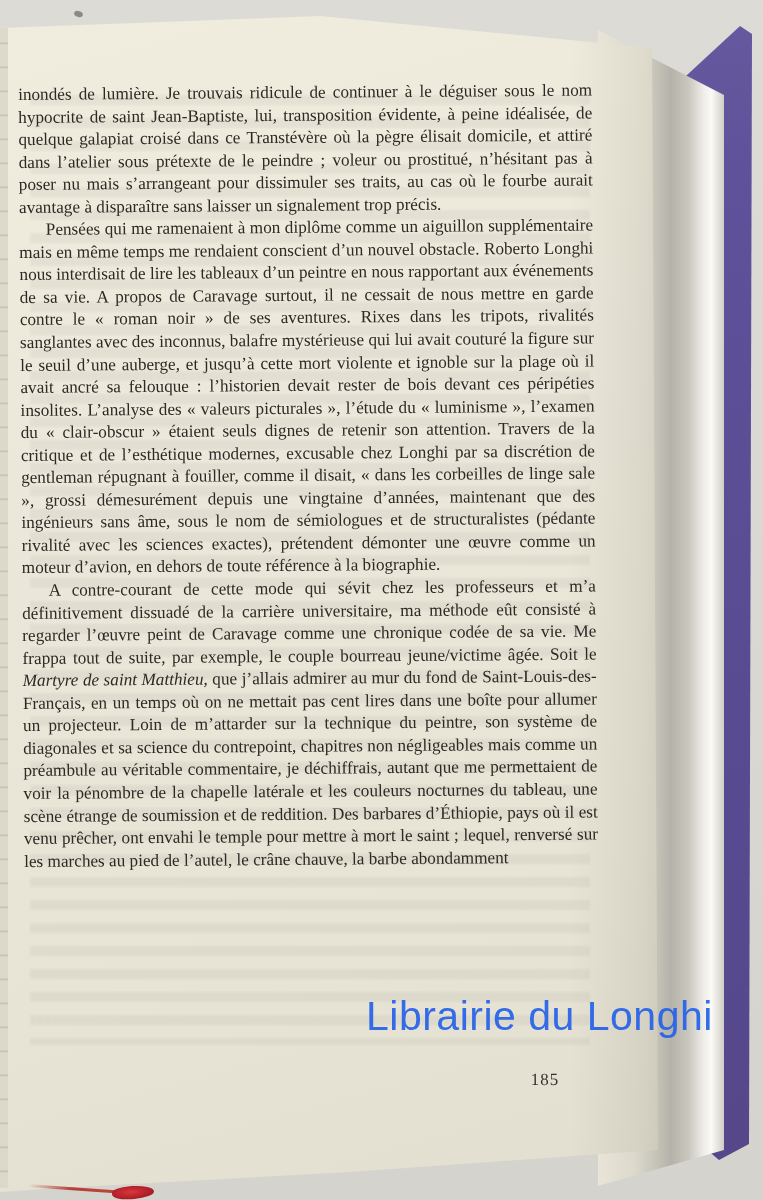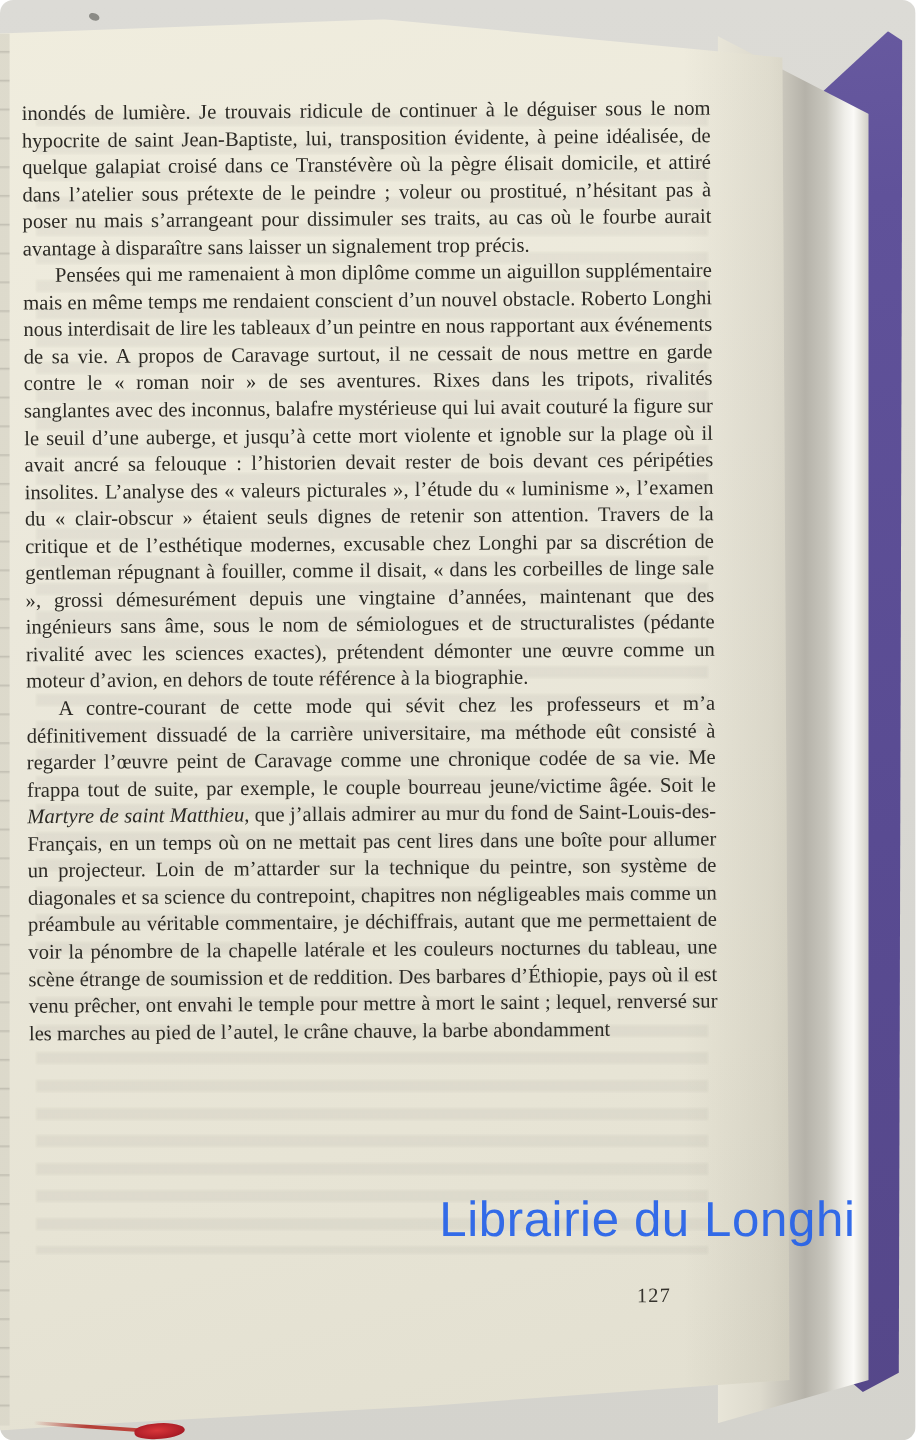--- a/index.html
+++ b/index.html
@@ -2,21 +2,20 @@
 <html><head>
 <meta charset="utf-8">
 <style>
   html,body{margin:0;padding:0;}
   .scene{
     position:relative;
     width:763px;height:1200px;
     overflow:hidden;
     background:linear-gradient(180deg,#dcdbd6 0%,#d8d7d2 55%,#d4d3cd 100%);
     font-family:"Liberation Serif", serif;
-    border-radius:11px;
   }
   
   .cover{
     position:absolute;left:0;top:0;width:763px;height:1200px;
     clip-path:polygon(660px 100px,740px 26px,752px 34px,749px 1144px,719px 1160px,660px 1110px);
     background:linear-gradient(175deg,#6b5da2 0%,#60529a 18%,#594b92 60%,#554789 100%);
   }
   
   .page-stack{
     position:absolute;left:598px;top:0;width:126px;height:1200px;
@@ -104,21 +103,21 @@
   <div class="page">
     <div class="gutter"></div>
     <div class="bleed"></div>
 
     <div class="text-block" id="text-block">
         <p><span>inondés de lumière. Je trouvais ridicule de continuer à le déguiser sous le nom hypocrite de saint Jean-Baptiste, lui, transposition évidente, à peine idéalisée, de quelque galapiat croisé dans ce Transtévère où la pègre élisait domicile, et attiré dans l’atelier sous prétexte de le peindre ; voleur ou prostitué, n’hésitant pas à poser nu mais s’arrangeant pour dissimuler ses traits, au cas où le fourbe aurait avantage à disparaître sans laisser un signalement trop précis.</span></p>
         <p class="indent"><span>Pensées qui me ramenaient à mon diplôme comme un aiguillon supplémentaire mais en même temps me rendaient conscient d’un nouvel obstacle. Roberto Longhi nous interdisait de lire les tableaux d’un peintre en nous rapportant aux événements de sa vie. A propos de Caravage surtout, il ne cessait de nous mettre en garde contre le « roman noir » de ses aventures. Rixes dans les tripots, rivalités sanglantes avec des inconnus, balafre mystérieuse qui lui avait couturé la figure sur le seuil d’une auberge, et jusqu’à cette mort violente et ignoble sur la plage où il avait ancré sa felouque : l’historien devait rester de bois devant ces péripéties insolites. L’analyse des « valeurs picturales », l’étude du « luminisme », l’examen du « clair-obscur » étaient seuls dignes de retenir son attention. Travers de la critique et de l’esthétique modernes, excusable chez Longhi par sa discrétion de gentleman répugnant à fouiller, comme il disait, « dans les corbeilles de linge sale », grossi démesurément depuis une vingtaine d’années, maintenant que des ingénieurs sans âme, sous le nom de sémiologues et de structuralistes (pédante rivalité avec les sciences exactes), prétendent démonter une œuvre comme un moteur d’avion, en dehors de toute référence à la biographie.</span></p>
         <p class="indent"><span>A contre-courant de cette mode qui sévit chez les professeurs et m’a définitivement dissuadé de la carrière universitaire, ma méthode eût consisté à regarder l’œuvre peint de Caravage comme une chronique codée de sa vie. Me frappa tout de suite, par exemple, le couple bourreau jeune/victime âgée. Soit le </span><span class="it">Martyre de saint Matthieu</span><span>, que j’allais admirer au mur du fond de Saint-Louis-des-Français, en un temps où on ne mettait pas cent lires dans une boîte pour allumer un projecteur. Loin de m’attarder sur la technique du peintre, son système de diagonales et sa science du contrepoint, chapitres non négligeables mais comme un préambule au véritable commentaire, je déchiffrais, autant que me permettaient de voir la pénombre de la chapelle latérale et les couleurs nocturnes du tableau, une scène étrange de soumission et de reddition. Des barbares d’Éthiopie, pays où il est venu prêcher, ont envahi le temple pour mettre à mort le saint ; lequel, renversé sur les marches au pied de l’autel, le crâne chauve, la barbe abondamment</span></p>
       </div>
 
-    <div class="page-number">127</div>
+    <div class="page-number">185</div>
   </div>
 
   <div class="speck"></div>
   <div class="red-line"></div>
   <div class="red-blob"></div>
 
   <div class="watermark" style="color: rgb(36, 97, 234);">Librairie du Longhi</div>
 
 </div>
 

